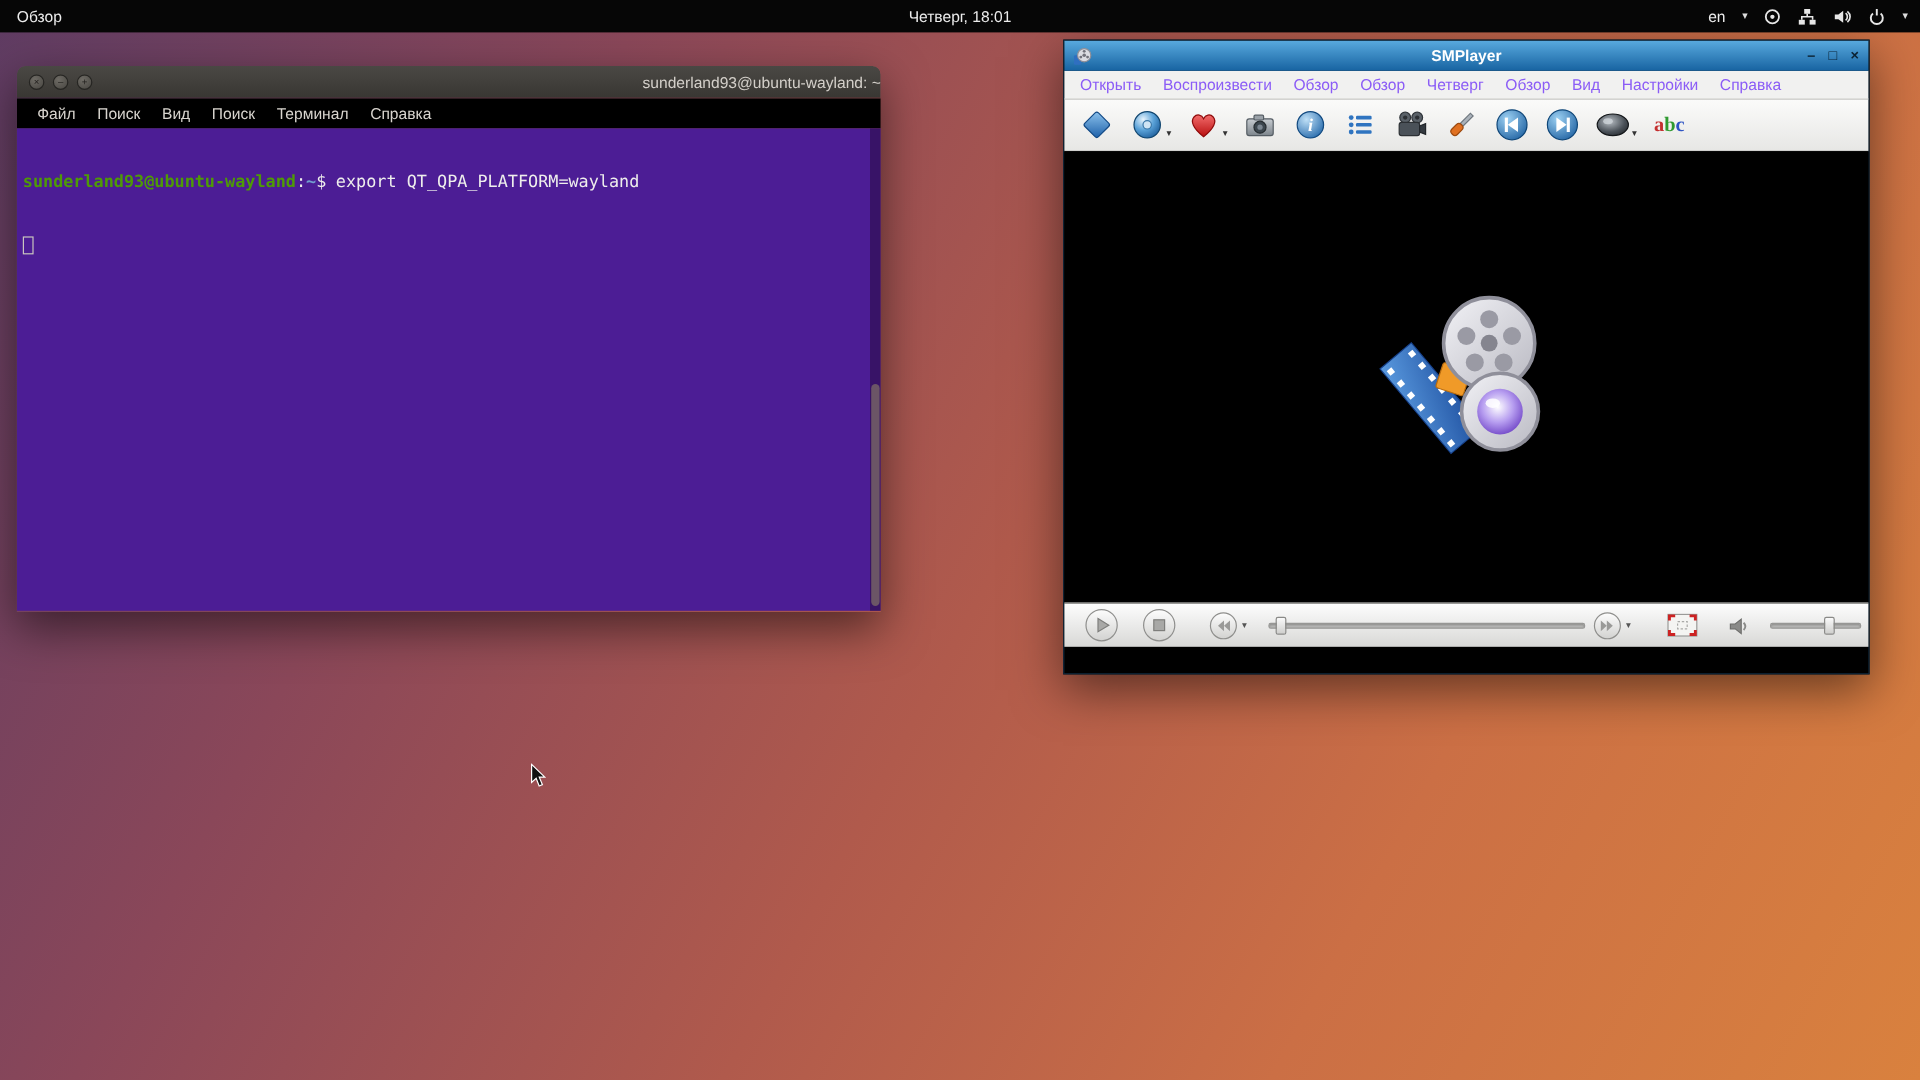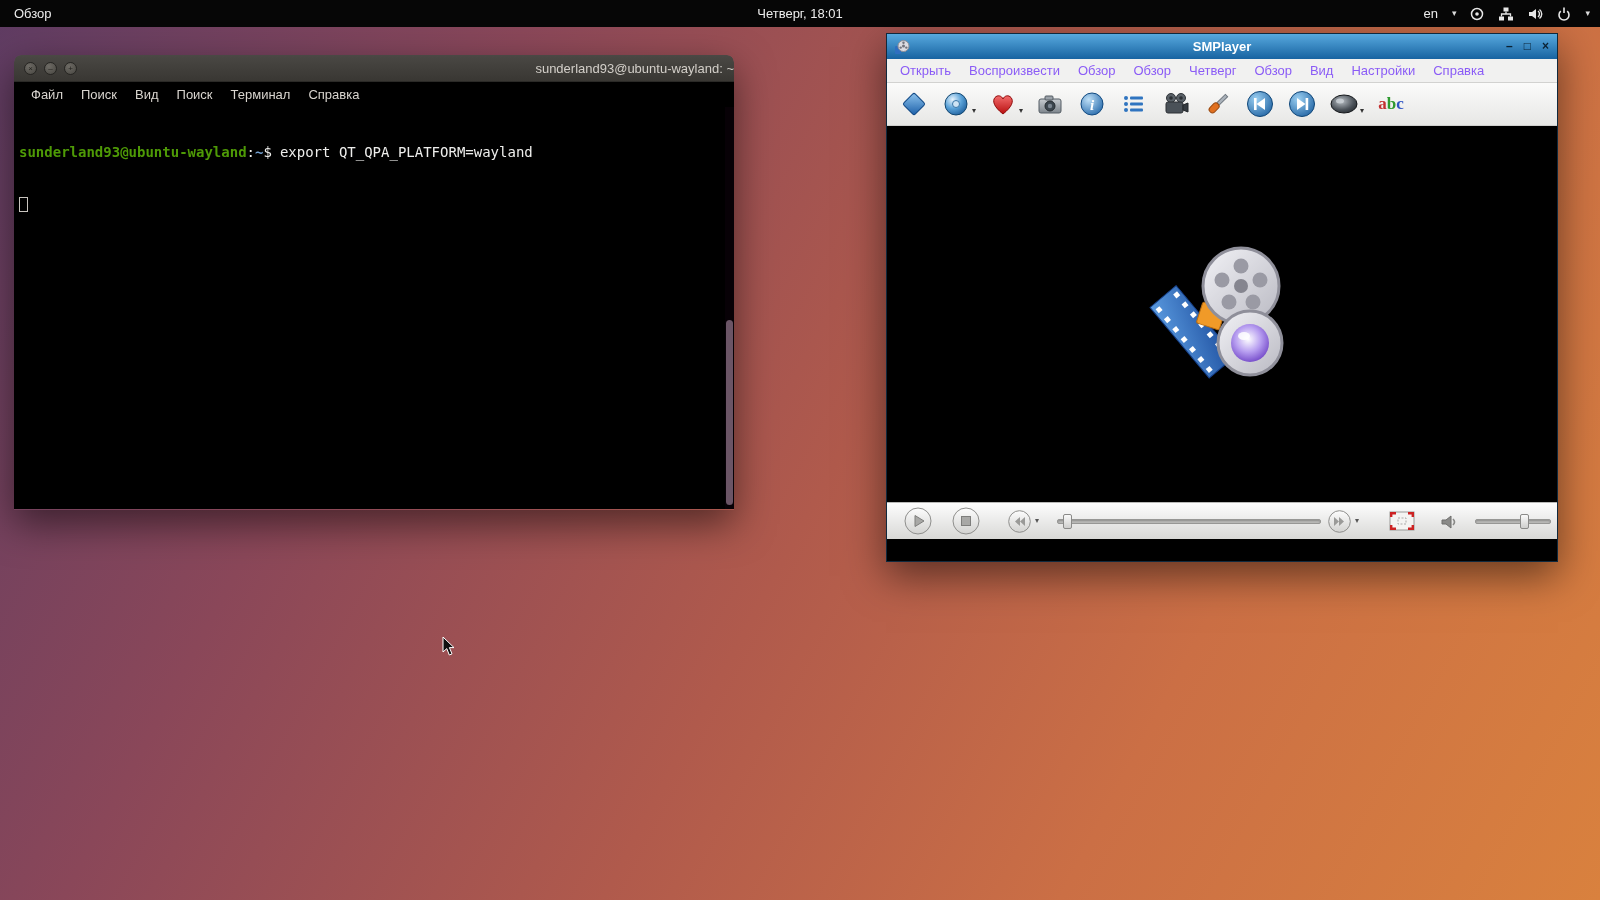--- a/index.html
+++ b/index.html
@@ -20,21 +20,21 @@
   
   .term-window{position:absolute;left:14px;top:55px;width:720px;height:455px;border-radius:7px 7px 0 0;
     box-shadow:0 14px 38px rgba(0,0,0,.5);overflow:hidden}
   .term-titlebar{position:relative;height:27px;background:linear-gradient(#4a4844,#393733);border-bottom:1px solid #2b2a27;border-radius:7px 7px 0 0}
   .term-title{text-align:right;line-height:27px;color:#d3cfc9;font-size:13px}
   .term-btns{position:absolute;left:10px;top:7px;display:flex;gap:7px}
   .tbtn{width:13px;height:13px;border-radius:50%;background:radial-gradient(circle at 35% 30%,#6e6b65,#484641);
     border:1px solid #262522;color:#23211e;font-size:8px;line-height:11px;text-align:center;cursor:pointer}
   .term-menubar{height:25px;background:#000000;display:flex;align-items:center;padding-left:8px}
   .term-menu-item{color:#d9d5cf;font-size:13px;padding:0 9px;line-height:25px;cursor:pointer}
-  .term-content{position:relative;height:402px;background:#000000;padding:3px 5px;
+  .term-content{position:relative;height:402px;background:#4c1d95;padding:3px 5px;
     font-family:"DejaVu Sans Mono",monospace;font-size:14px;line-height:17px;color:#eeeeec;white-space:pre}
   .t-green{color:#4e9a06;font-weight:bold}
   .t-blue{color:#729fcf;font-weight:bold}
   .t-white{color:#eeeeec}
   .t-cmd{padding-left:8px}
   .t-cursor{display:inline-block;width:9px;height:15px;border:1px solid #c9c5bf;margin-top:2px}
   .term-scroll{position:absolute;right:0;top:0;width:9px;height:402px;background:rgba(20,4,16,.35)}
   .term-thumb{position:absolute;right:1px;top:53%;width:7px;height:46%;border-radius:4px;background:#6b5566}
   
   .smp-window{position:absolute;left:886px;top:33px;width:672px;height:529px;background:#000;

